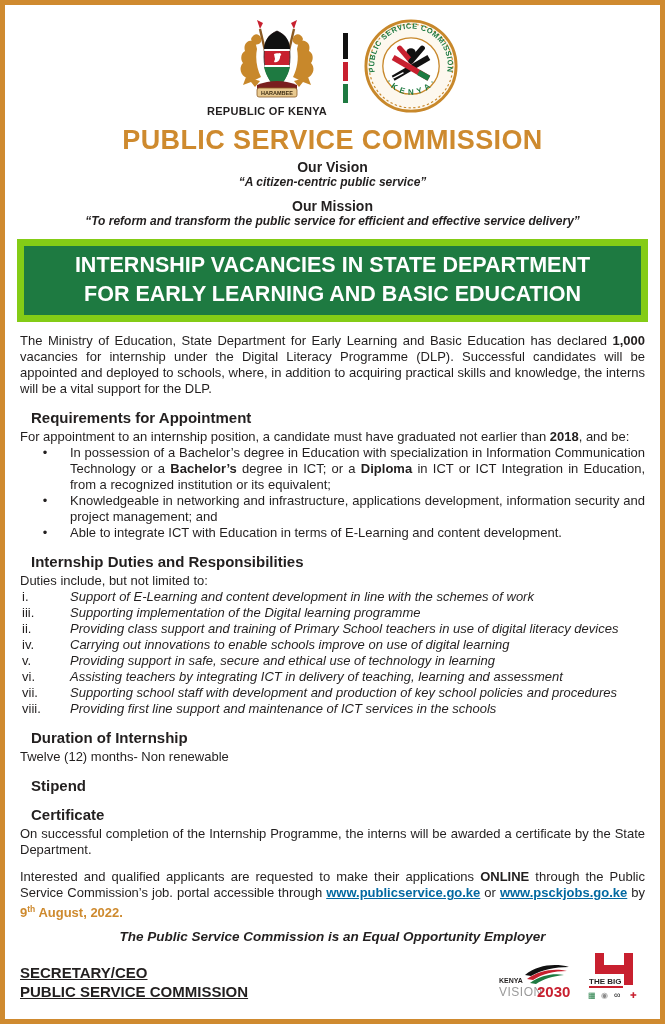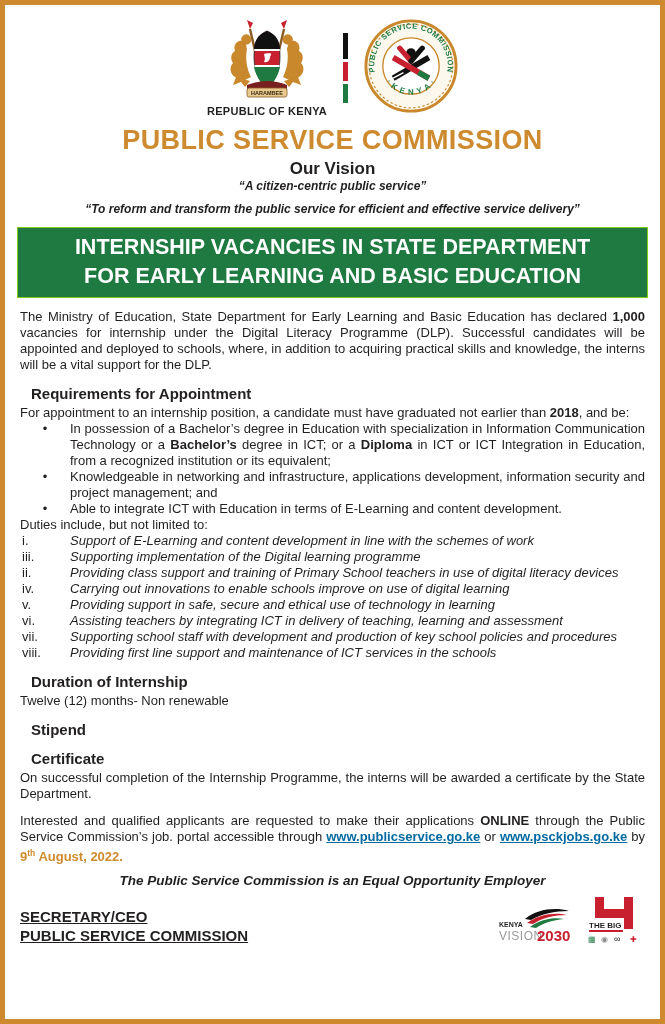--- a/index.html
+++ b/index.html
@@ -5,35 +5,35 @@
   * { margin:0; padding:0; box-sizing:border-box; }
   html,body { background:#e8e8e8; }
   .page {
     width:665px; height:1024px; margin:0 auto; background:#ffffff;
     border:5px solid #cf8a2f; overflow:hidden;
     font-family:"Liberation Sans", sans-serif; color:#221f1f;
     padding:14px 10px 4px 10px;
   }
   
   .logo-row { display:flex; justify-content:center; align-items:flex-start; gap:16px; }
-  .coa-block { text-align:center; }
+  .coa-block { text-align:right; }
   .republic-label { font-size:11px; font-weight:bold; letter-spacing:.3px; margin-top:-2px; }
   .flag-divider { display:flex; flex-direction:column; gap:3px; margin-top:14px; }
   .flag-divider .bar { width:5px; }
   .bar.black { height:26px; background:#111111; }
   .bar.red   { height:19px; background:#c8202f; }
   .bar.green { height:19px; background:#1e7a41; }
   .org-title { text-align:center; color:#ce8a2e; font-size:27px; font-weight:bold; letter-spacing:.4px; margin:8px 0 2px; }
   .vm-block { text-align:center; margin-top:3px; }
-  .vm-head { font-size:17px; font-weight:bold; }
+  .vm-head { font-size:14px; font-weight:bold; }
   .vm-quote { font-size:12px; font-weight:bold; font-style:italic; }
   .vm-block + .vm-block { margin-top:9px; }
   
   .banner {
-    margin:11px 2px 0 2px; background:#1e7a41; border:1px solid #84cc16;
+    margin:11px 2px 0 2px; background:#1e7a41; border:7px solid #84cc16;
     color:#ffffff; text-align:center; font-weight:bold; font-size:21.5px;
     line-height:29px; padding:5px 0 6px;
   }
   
   .content { padding:0 5px; font-size:13px; line-height:16px; }
   .content p { margin:0; }
   .just { text-align:justify; }
   .para { margin-top:11px !important; }
   h2.sec { font-size:15px; font-weight:bold; margin:13px 11px 3px; }
   b { font-weight:bold; }
@@ -123,20 +123,21 @@
     </div>
   </div>
 
   <div class="org-title">PUBLIC SERVICE COMMISSION</div>
 
   <div class="vm-block">
     <div class="vm-head">Our Vision</div>
     <div class="vm-quote">“A citizen-centric public service”</div>
   </div>
   <div class="vm-block">
+    <div class="vm-head">Our Mission</div>
     <div class="vm-quote">“To reform and transform the public service for efficient and effective service delivery”</div>
   </div>
 
   <div class="banner">
     <div>INTERNSHIP VACANCIES IN STATE DEPARTMENT</div>
     <div>FOR EARLY LEARNING AND BASIC EDUCATION</div>
   </div>
 
   <div class="content">
 
@@ -150,20 +151,21 @@
     </div>
     <div class="b-row">
       <span class="b-dot">•</span>
       <span class="b-text"><span>Knowledgeable in networking and infrastructure, applications development, information security and project management; and</span></span>
     </div>
     <div class="b-row">
       <span class="b-dot">•</span>
       <span class="b-text"><span>Able to integrate ICT with Education in terms of E-Learning and content development.</span></span>
     </div>
 
+    <h2 class="sec">Internship Duties and Responsibilities</h2>
     <p>Duties include, but not limited to:</p>
     <div class="r-row">
         <span class="r-num">i.</span>
         <span class="r-text">Support of E-Learning and content development in line with the schemes of work</span>
       </div>
     <div class="r-row">
         <span class="r-num">iii.</span>
         <span class="r-text">Supporting implementation of the Digital learning programme</span>
       </div>
     <div class="r-row">

